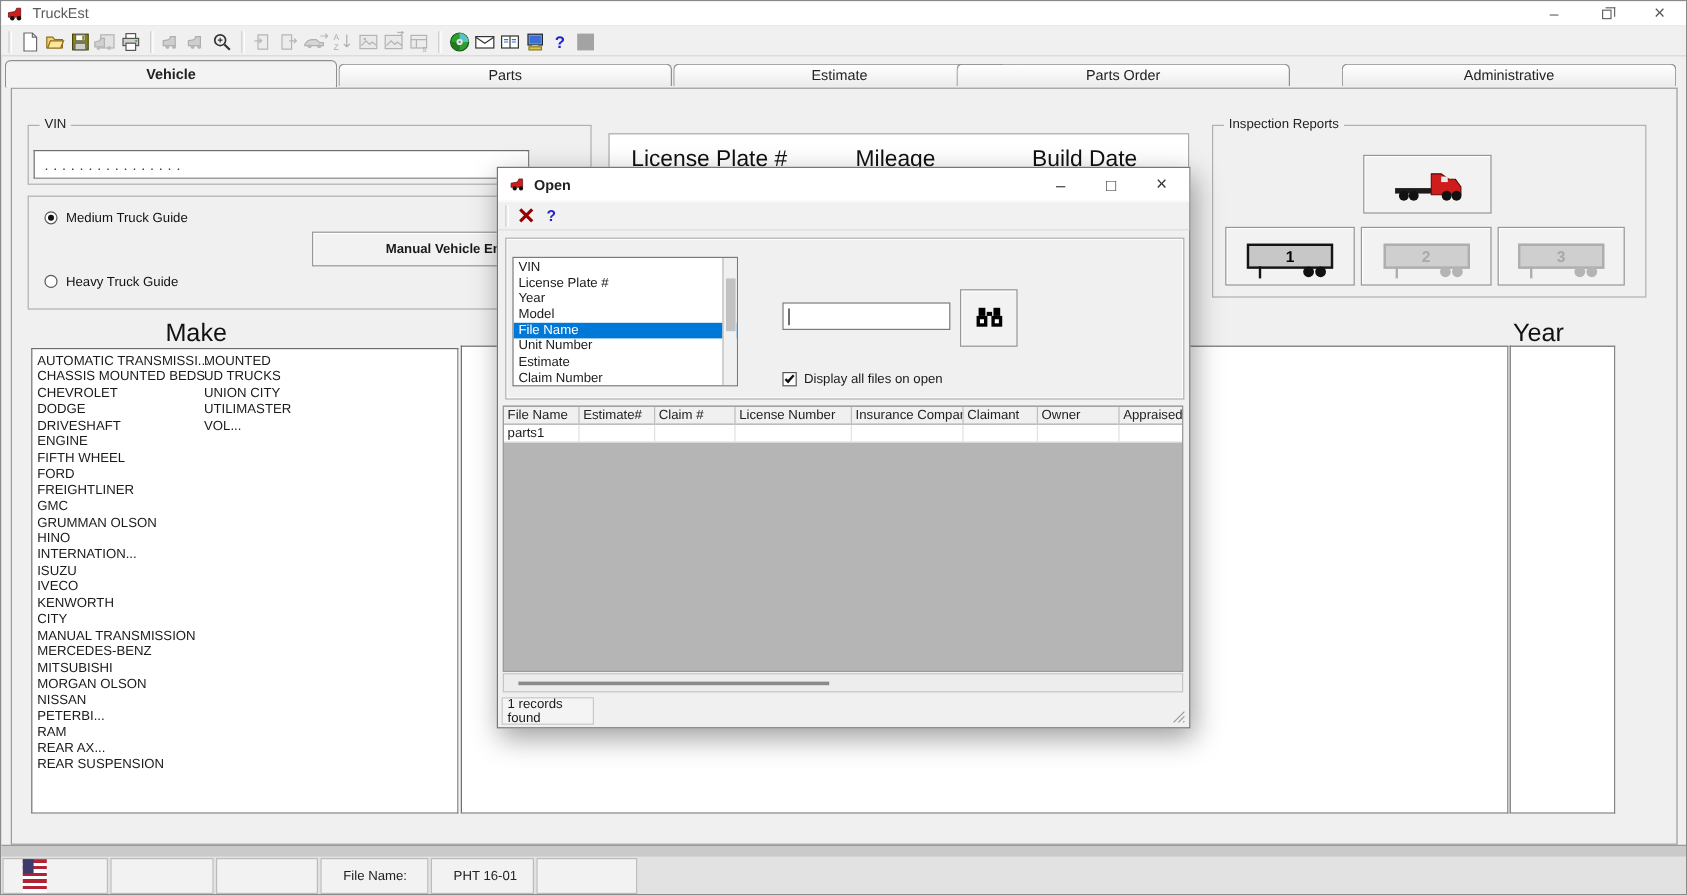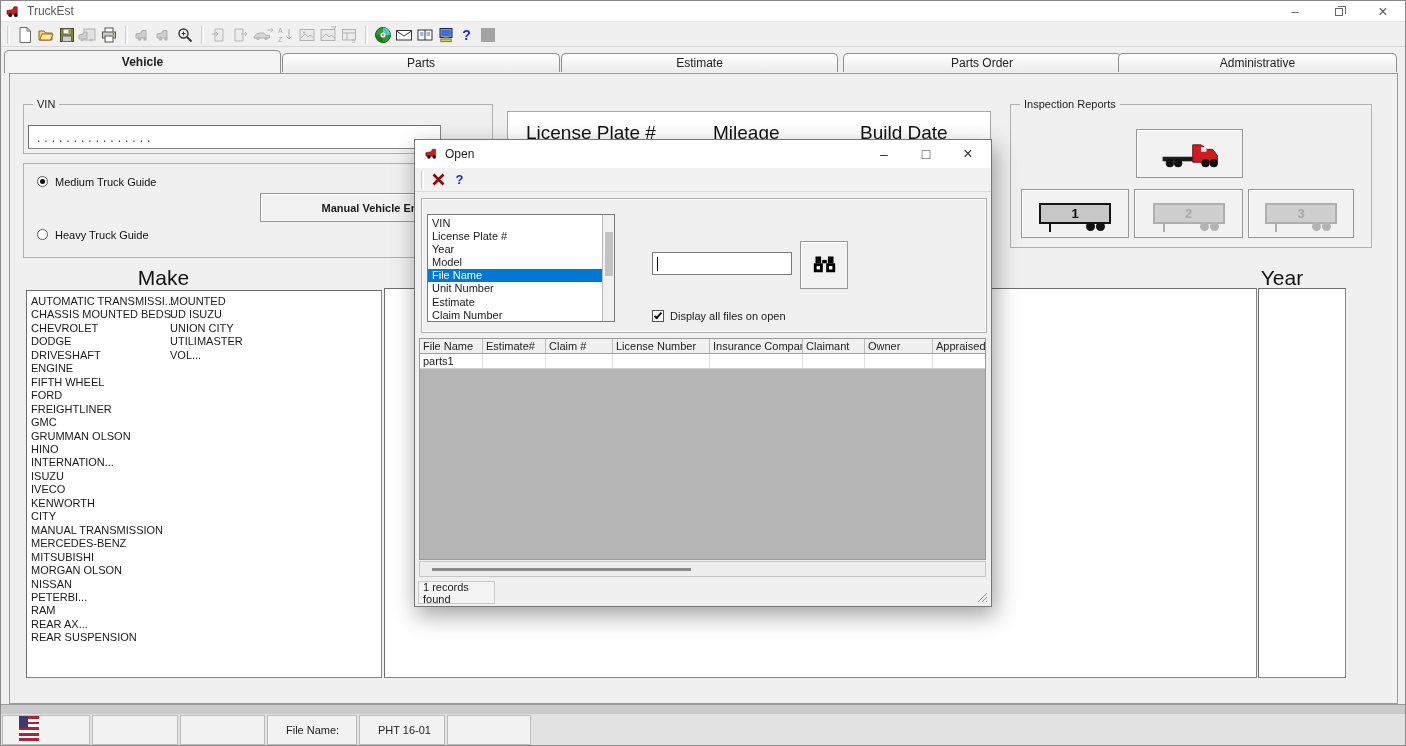--- a/index.html
+++ b/index.html
@@ -52,21 +52,21 @@
     font-weight:bold;font-size:13px;color:#000;position:relative;}
   .trailer-leg{position:absolute;left:8px;bottom:-10px;width:2px;height:10px;background:#141414;}
   .trailer-wheel{position:absolute;bottom:-9px;width:9px;height:9px;border-radius:50%;background:#111;}
   .trl.gray .trailer-box{border-color:#aeaeae;background:#cfcfcf;color:#a8a8a8;}
   .trl.gray .trailer-leg{background:#aeaeae;}
   .trl.gray .trailer-wheel{background:#b4b4b4;}
   
   .dialog{position:absolute;left:413px;top:138px;width:578px;height:468px;background:#f0f0f0;
     border:1px solid #767676;box-shadow:3px 8px 22px rgba(0,0,0,.38);z-index:50;}
   .dlg-titlebar{position:absolute;left:0;top:0;width:100%;height:27px;background:#fff;display:flex;align-items:center;}
-  .dlg-titlebar .ttl{font-size:12px;color:#222;margin-left:6px;}
+  .dlg-titlebar .ttl{font-size:12px;color:#222;margin-left:6px;font-weight:bold;}
   .dlg-controls{position:absolute;right:2px;top:0;height:27px;display:flex;}
   .dlg-btn{width:42px;height:27px;display:flex;align-items:center;justify-content:center;color:#333;font-size:14px;}
   .dlg-toolbar{position:absolute;left:0;top:27px;width:100%;height:25px;background:#f1f1f1;
     border-top:1px solid #fff;border-bottom:1px solid #dcdcdc;display:flex;align-items:center;}
   .dlg-gb{position:absolute;left:6px;top:58px;width:566px;height:135px;border:1px solid #b2b2b2;box-shadow:inset 0 0 0 1px #fdfdfd;}
   .fieldlist{position:absolute;left:5px;top:15px;width:188px;height:108px;background:#fff;
     border:1px solid #7a7a7a;overflow:hidden;padding-top:2px;}
   .fieldlist>div{line-height:13.1px;padding-left:4px;white-space:nowrap;}
   .fieldlist>div.sel{background:#0078d7;color:#fff;}
   .vscroll{position:absolute;right:0;top:0;width:12px;height:100%;background:#f0f0f0;border-left:1px solid #b9b9b9;}
@@ -267,21 +267,21 @@
       </div>
     <div class="tb-ico">
         <div class="tb-square"></div>
       </div>
   </div>
 
   <div class="tabstrip">
     <div class="tab active" style="left:3px;width:277px;text-align:center;">Vehicle</div>
     <div class="tab" style="left:281px;width:278px;">Parts</div>
     <div class="tab" style="left:560px;width:277px;">Estimate</div>
-    <div class="tab" style="left:842px;width:278px;">Parts Order</div>
+    <div class="tab" style="left:796px;width:278px;">Parts Order</div>
     <div class="tab" style="left:1117px;width:279px;">Administrative</div>
   </div>
 
   <div class="content"></div>
 
   <div class="groupbox" style="left:22px;top:103px;width:470px;height:50px;">
     <span class="gb-label">VIN</span>
   </div>
   <div class="sunken" style="position:absolute;left:27px;top:124px;width:413px;height:24px;">
     <span class="vin-value">................</span>
@@ -366,21 +366,21 @@
         <div>MITSUBISHI</div>
         <div>MORGAN OLSON</div>
         <div>NISSAN</div>
         <div>PETERBI...</div>
         <div>RAM</div>
         <div>REAR AX...</div>
         <div>REAR SUSPENSION</div>
       </div>
     <div class="mk-col" style="left:143px;">
         <div>MOUNTED</div>
-        <div>UD ISUZU</div>
+        <div>UD TRUCKS</div>
         <div>UNION CITY</div>
         <div>UTILIMASTER</div>
         <div>VOL...</div>
       </div>
   </div>
 
   <div class="listpanel" style="left:383px;top:287px;width:873px;height:390px;"></div>
 
   <div class="seclabel" style="left:1246px;top:265px;width:70px;">Year</div>
   <div class="listpanel" style="left:1257px;top:287px;width:88px;height:390px;"></div>

